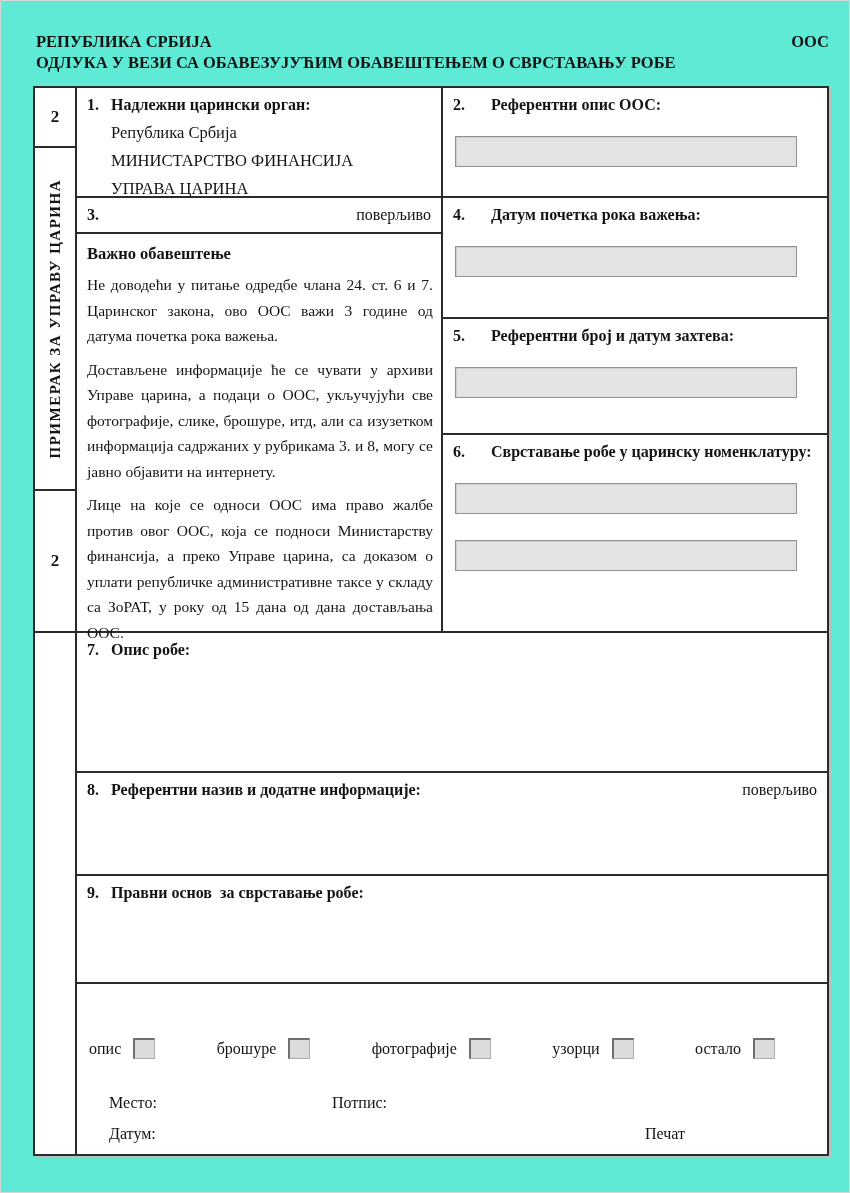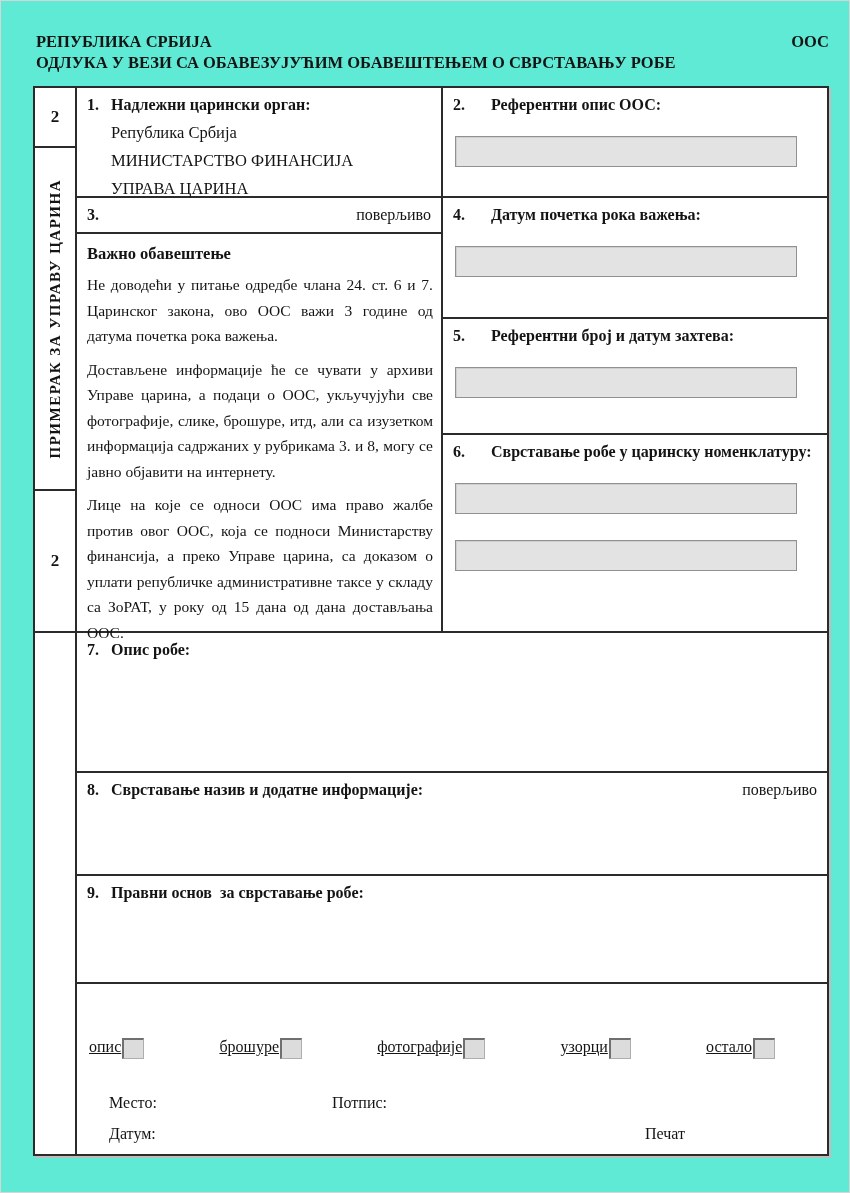--- a/index.html
+++ b/index.html
@@ -77,21 +77,21 @@
     box-shadow: inset 1px 1px 0 #cfcfcf;
     font-family:"Liberation Serif","DejaVu Serif",serif;
     font-size:15px; padding:2px 6px;
   }
   .field-second { margin-top:26px; }
   
   .checkbox-row {
     position:absolute; left:12px; right:52px; top:54px;
     display:flex; justify-content:space-between; align-items:center;
   }
-  .cb-group { display:flex; align-items:flex-start; gap:1px; font-size:16px;text-decoration:underline; }
+  .cb-group { display:flex; align-items:center; gap:12px; font-size:16px; }
   .cb-box {
     width:22px; height:21px; background:#dcdcdc;
     border-top:2px solid #6f6f6f; border-left:2px solid #6f6f6f;
     border-right:1px solid #aeaeae; border-bottom:1px solid #aeaeae;
     cursor:pointer;
   }
   .s10-label { position:absolute; font-size:16px;margin-left:22px; }
   .lbl-place     { left:10px;  top:110px; }
   .lbl-signature { left:233px; top:110px; }
   .lbl-date      { left:10px;  top:141px; }
@@ -193,21 +193,21 @@
       <div class="cell cell-s7">
         <div class="sec-head">
           <span class="num">7.</span>
           <span class="sec-title">Опис робе:</span>
         </div>
       </div>
 
       <div class="cell cell-s8">
         <div class="sec-head">
           <span class="num">8.</span>
-          <span class="sec-title">Сврставање назив и додатне информације:</span>
+          <span class="sec-title">Референтни назив и додатне информације:</span>
           <span class="confidential">поверљиво</span>
         </div>
       </div>
 
       <div class="cell cell-s9">
         <div class="sec-head">
           <span class="num">9.</span>
           <span class="sec-title">Правни основ  за сврставање робе:</span>
         </div>
       </div>

